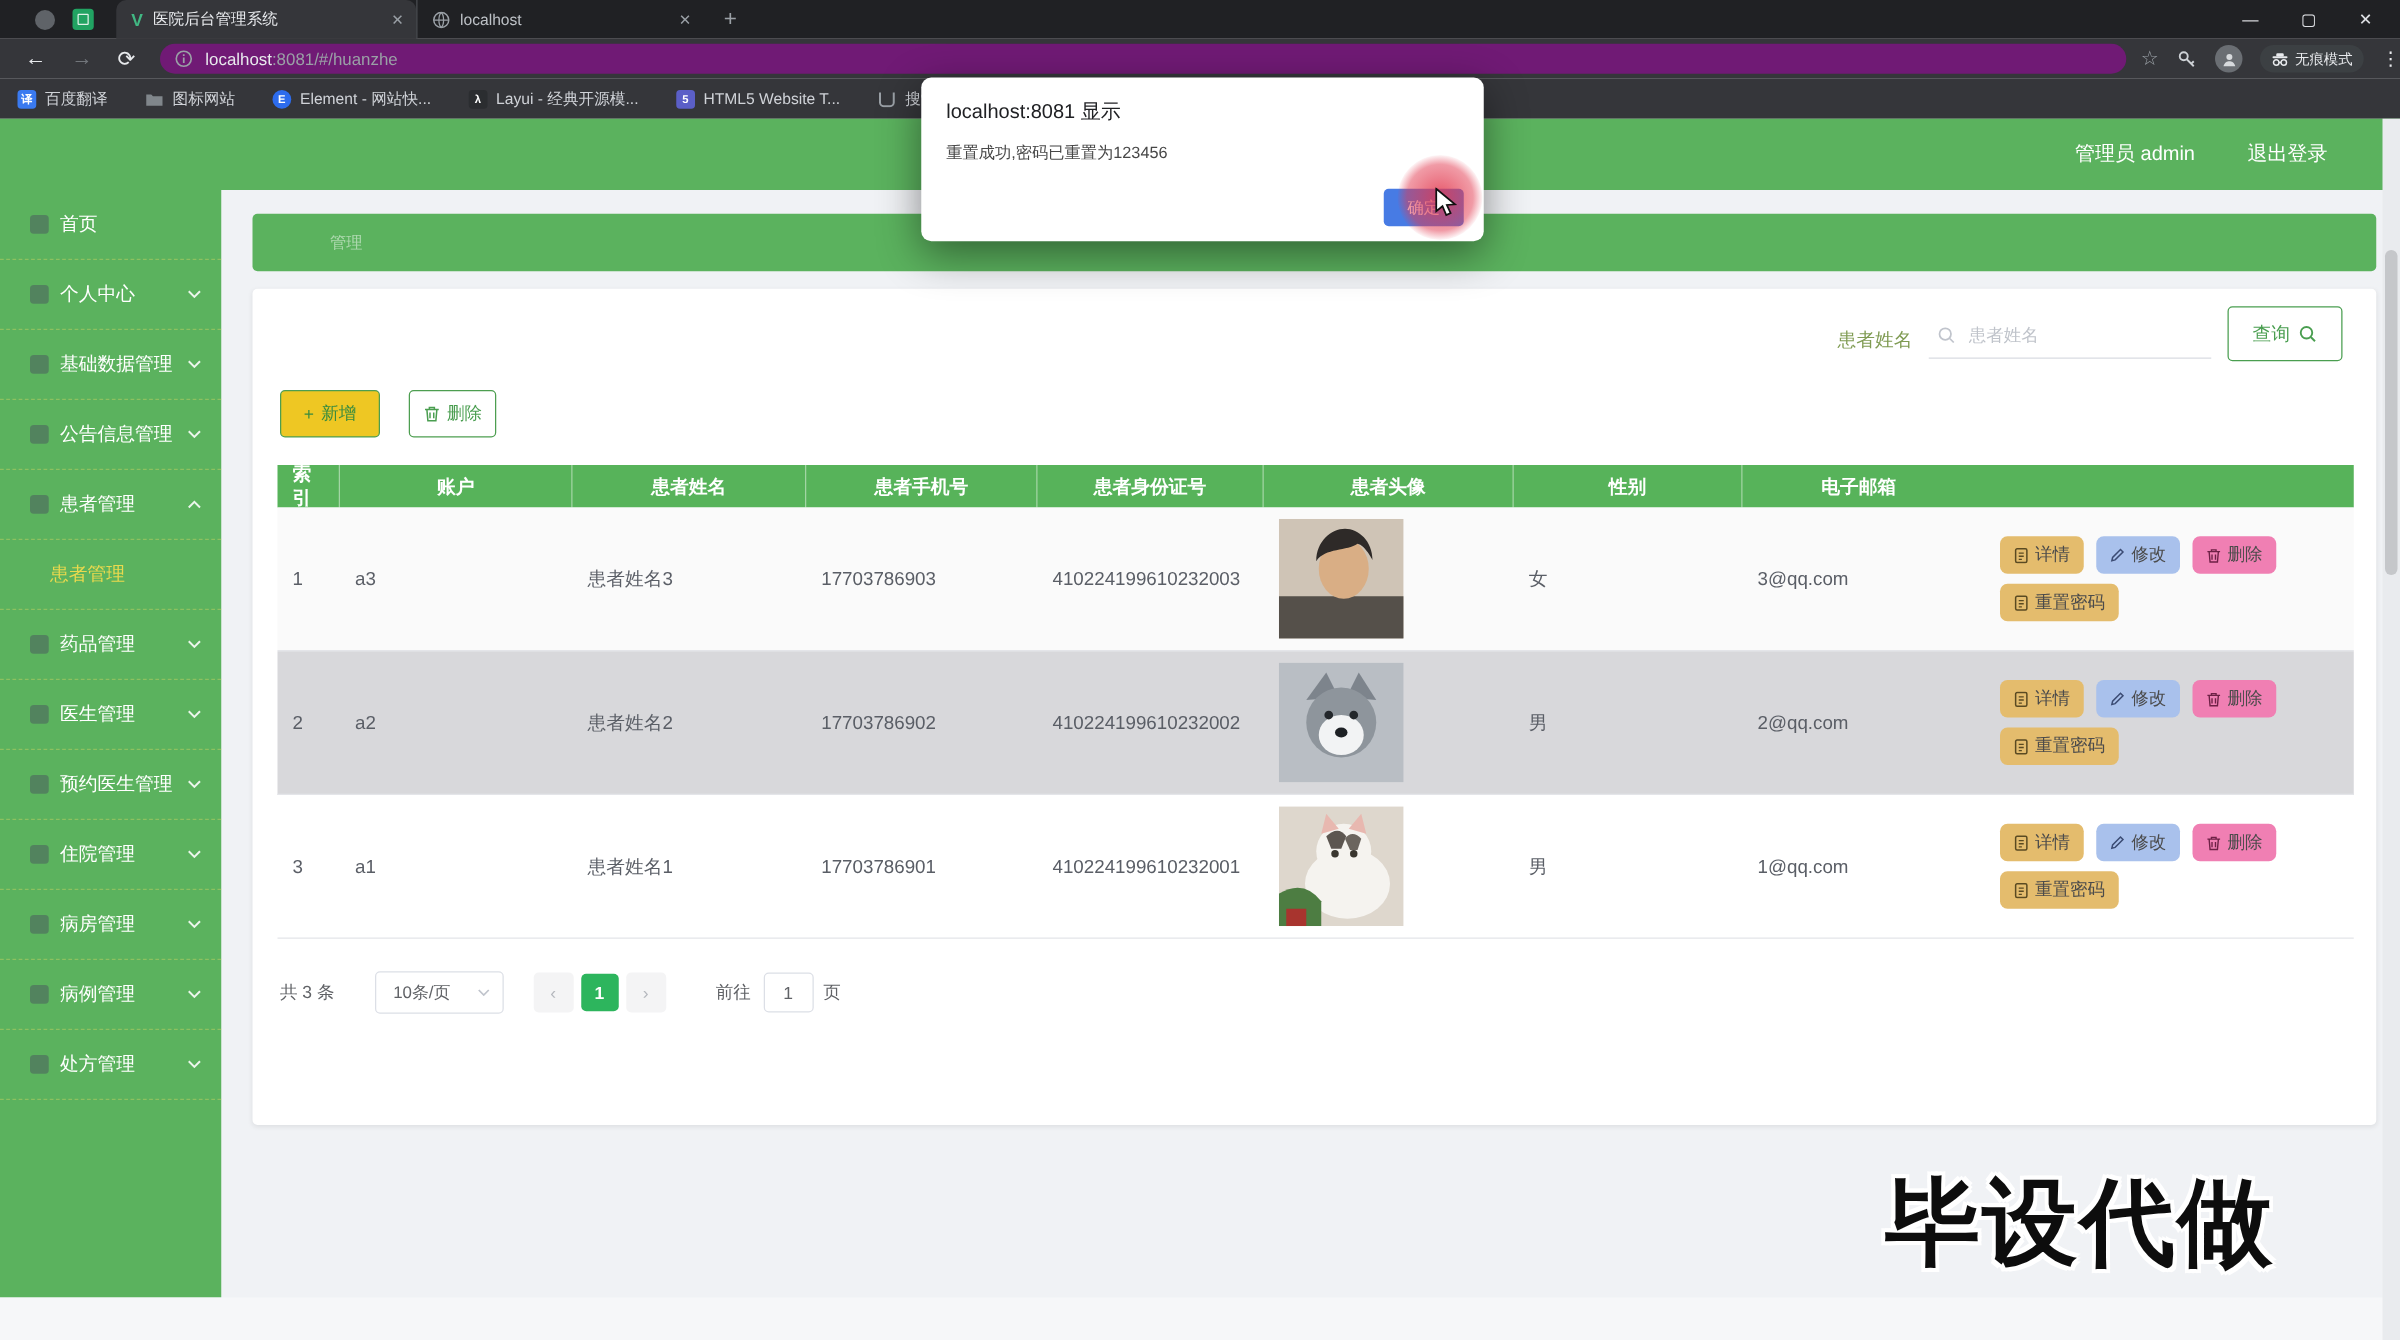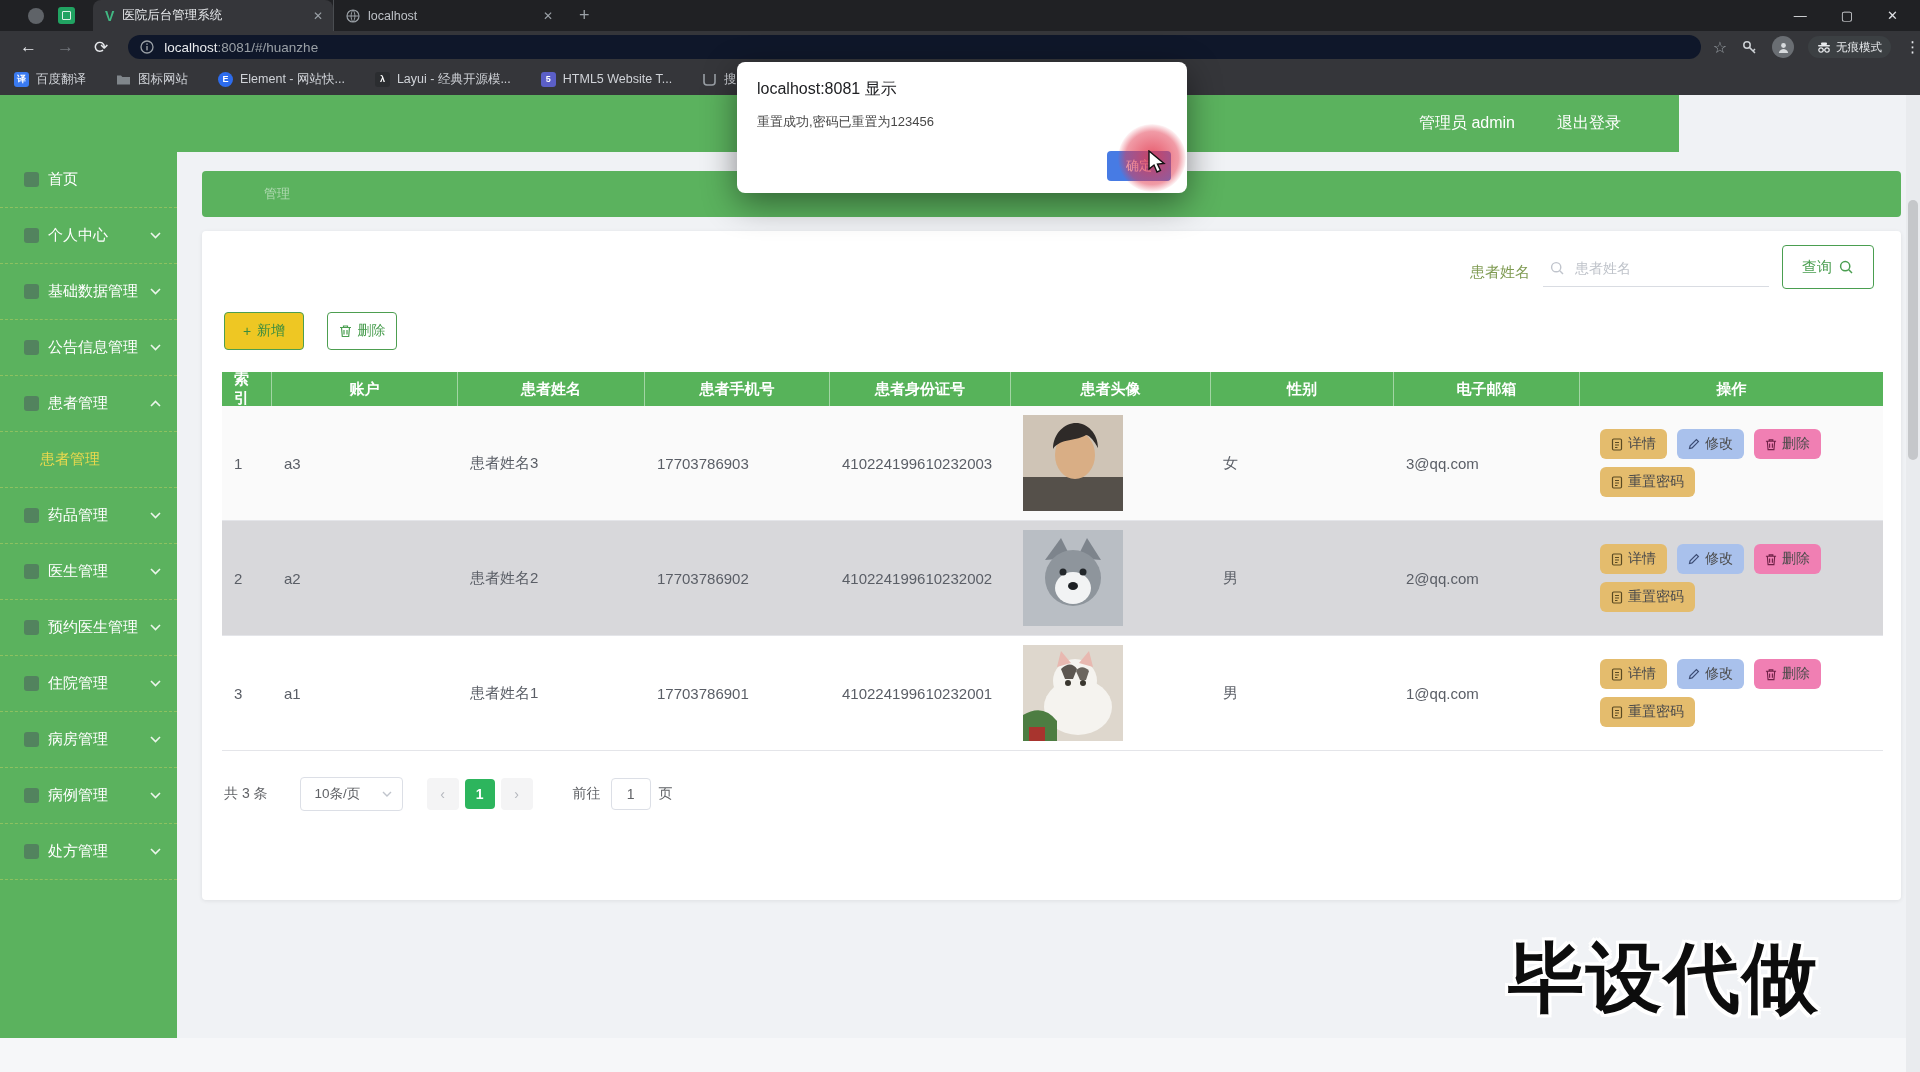--- a/index.html
+++ b/index.html
@@ -17,37 +17,37 @@
   .tab .fav-v { color:#41b883; font-weight:bold; font-size:14px; margin-right:8px; }
   .tab .title { font-size:12.5px; color:#e8eaed; flex:1; white-space:nowrap; overflow:hidden; }
   .tab.inactive .title { color:#bdc1c6; }
   .tab .close { color:#9aa0a6; font-size:12px; margin-left:8px; }
   .newtab { color:#9aa0a6; font-size:18px; margin-left:16px; }
   .wincontrols { position:absolute; right:0; top:0; height:31px; display:flex; align-items:center; gap:34px; padding-right:22px; color:#dfe1e5; font-size:13px; }
 
   .addrbar { position:absolute; left:0; top:31px; width:1920px; height:32px; background:#35363a; display:flex; align-items:center; }
   .navbtn { font-size:17px; color:#e8eaed; margin-left:20px; }
   .navbtn.dim { color:#72767b; }
-  .urlpill { margin-left:20px; width:1580px; height:24px; border-radius:12px; background:#0f172a; display:flex; align-items:center; padding:0 12px; }
+  .urlpill { margin-left:20px; width:1580px; height:24px; border-radius:12px; background:#701a75; display:flex; align-items:center; padding:0 12px; }
   .urlpill .info-icon { margin-right:10px; }
   .urltext { font-size:13.5px; color:#e8eaed; }
   .urltext .rest { color:#9aa0a6; }
   .addr-right { display:flex; align-items:center; gap:14px; margin-left:12px; }
   .star { color:#9aa0a6; font-size:16px; }
   .avatar-chip { width:22px; height:22px; border-radius:50%; background:#6a6e73; display:flex; align-items:center; justify-content:center; }
   .incog-pill { height:22px; border-radius:11px; background:#3c4043; color:#e8eaed; font-size:11.5px; display:flex; align-items:center; gap:5px; padding:0 9px; white-space:nowrap; }
   .kebab { color:#e8eaed; font-size:15px; }
 
   .bookbar { position:absolute; left:0; top:63px; width:1920px; height:32px; background:#35363a; display:flex; align-items:center; gap:30px; padding-left:14px; }
   .bm { display:flex; align-items:center; gap:7px; }
   .bm .lbl { font-size:12.5px; color:#d0d3d8; white-space:nowrap; }
   .bm-icon { width:15px; height:15px; border-radius:3px; display:flex; align-items:center; justify-content:center; font-size:9px; color:#fff; font-weight:bold; }
 
   
-  .appheader { position:absolute; left:0; top:95px; width:1679px; height:57px; background:#5bb25e; display:flex; align-items:center; justify-content:flex-end; gap:42px; padding-right:58px; }
+  .appheader { position:absolute; left:0; top:95px; width:1920px; height:57px; background:#5bb25e; display:flex; align-items:center; justify-content:flex-end; gap:42px; padding-right:58px; }
   .appheader span { color:#fff; font-size:16px; }
 
   .sidebar { position:absolute; left:0; top:152px; width:177px; height:886px; background:#5bb25e; }
   .mitem { height:56px; display:flex; align-items:center; padding:0 16px 0 24px; position:relative; border-bottom:1px dashed rgba(235,220,100,.35); }
   .mitem .mi { width:15px; height:15px; border-radius:3px; background:rgba(70,60,95,.40); margin-right:9px; flex:none; }
   .mitem .mlabel { color:#fff; font-size:15px; white-space:nowrap; }
   .mitem .chev { margin-left:auto; flex:none; }
   .mitem.sub { padding-left:40px; }
   .mitem.sub .mlabel { color:#e9d94e; }
 
@@ -342,21 +342,20 @@
     <div class="table">
       <div class="tr th-row">
         <div class="th c0">索引</div>
         <div class="th c1">账户</div>
         <div class="th c2">患者姓名</div>
         <div class="th c3">患者手机号</div>
         <div class="th c4">患者身份证号</div>
         <div class="th c5">患者头像</div>
         <div class="th c6">性别</div>
         <div class="th c7">电子邮箱</div>
-        <div class="th c8">操作</div>
       </div>
 
       <div class="tr row light">
         <div class="td c0">1</div>
         <div class="td c1">a3</div>
         <div class="td c2">患者姓名3</div>
         <div class="td c3">17703786903</div>
         <div class="td c4">410224199610232003</div>
         <div class="td c5">
           <span class="avatar-box">

